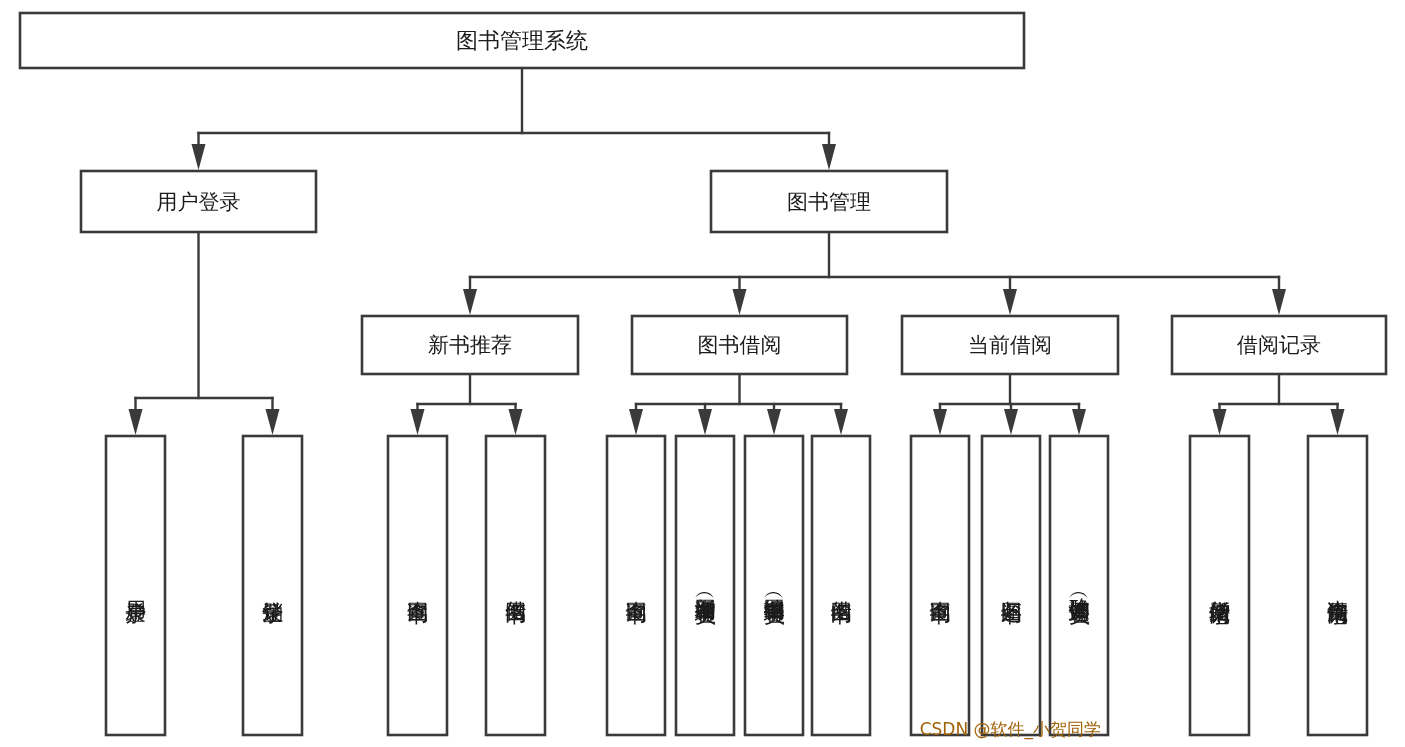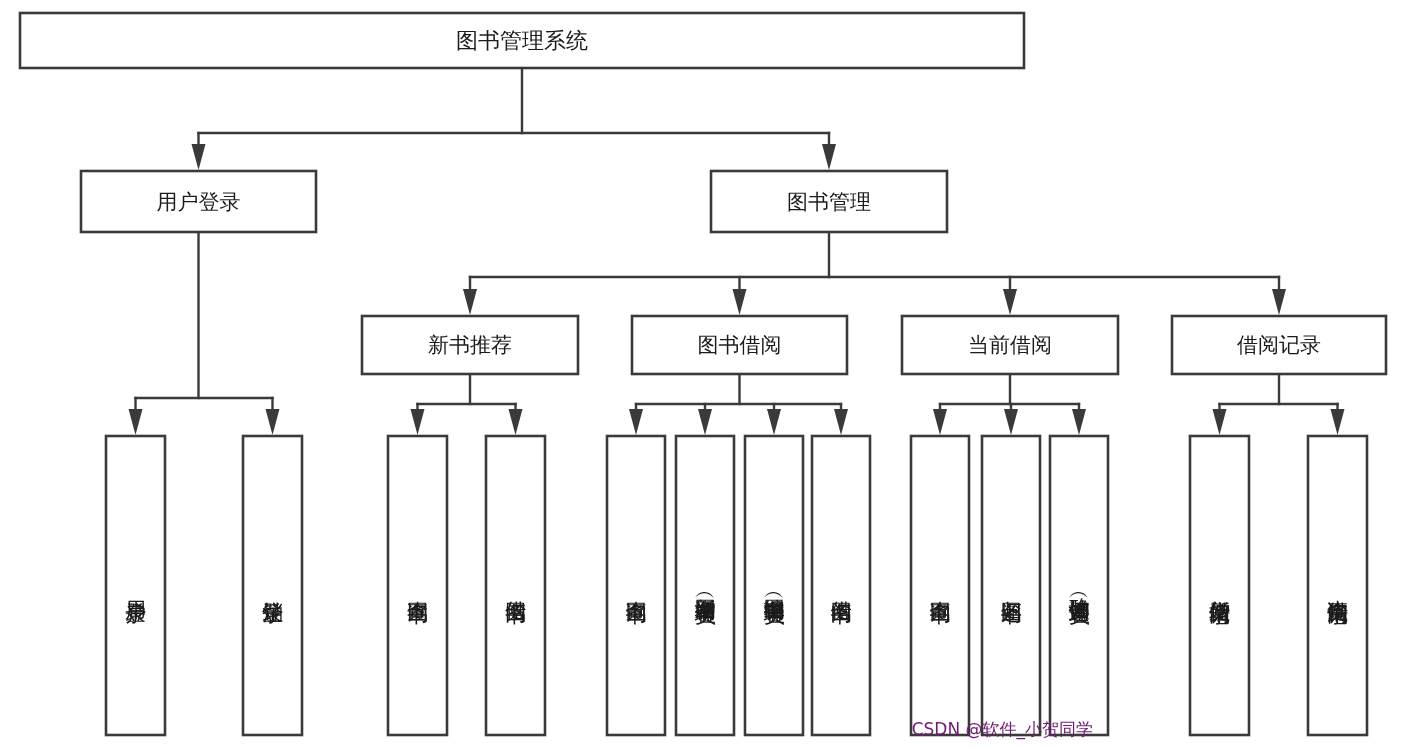--- a/index.html
+++ b/index.html
@@ -52,25 +52,25 @@
     font-size:21px;
     line-height:1.08;
     color:#1b1b1b;
     writing-mode:vertical-rl;
     text-orientation:upright;
     white-space:nowrap;
     letter-spacing:1px;
   }
   .watermark{
     position:absolute;
-    right:18px;
+    right:10px;
     bottom:6px;
     font-family:"DejaVu Sans","Liberation Sans",sans-serif;
     font-size:17px;
-    color:#701a75;
+    color:#a16207;
     white-space:nowrap;
     user-select:none;
   }
 </style>
 </head>
 <body>
 
 <div id="diagram-root">
 
   <svg class="flow" viewBox="0 0 1405 747">

